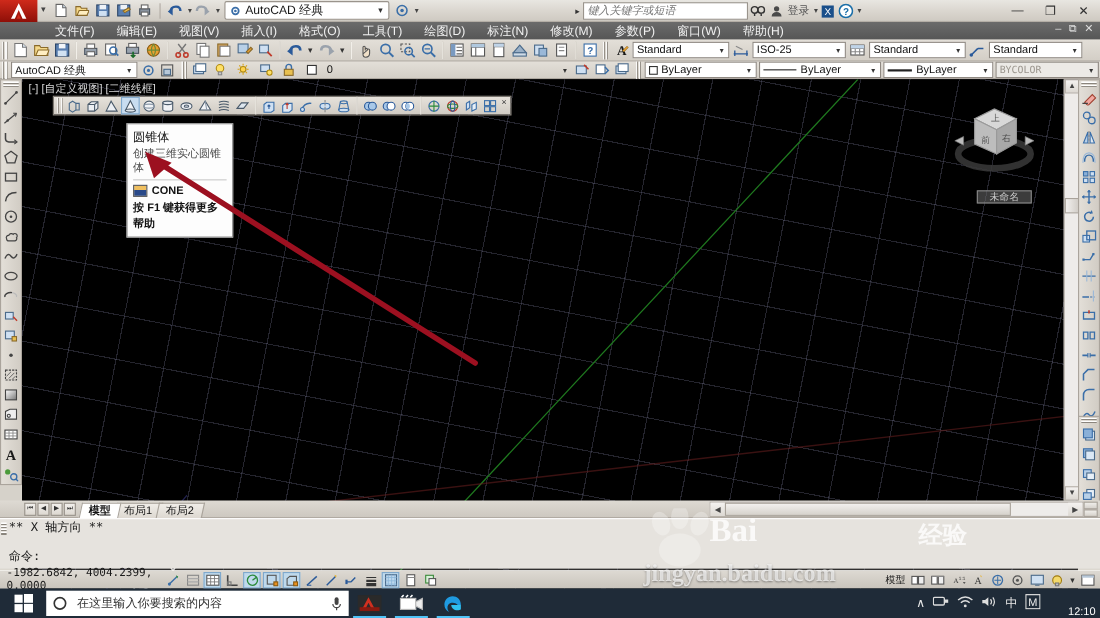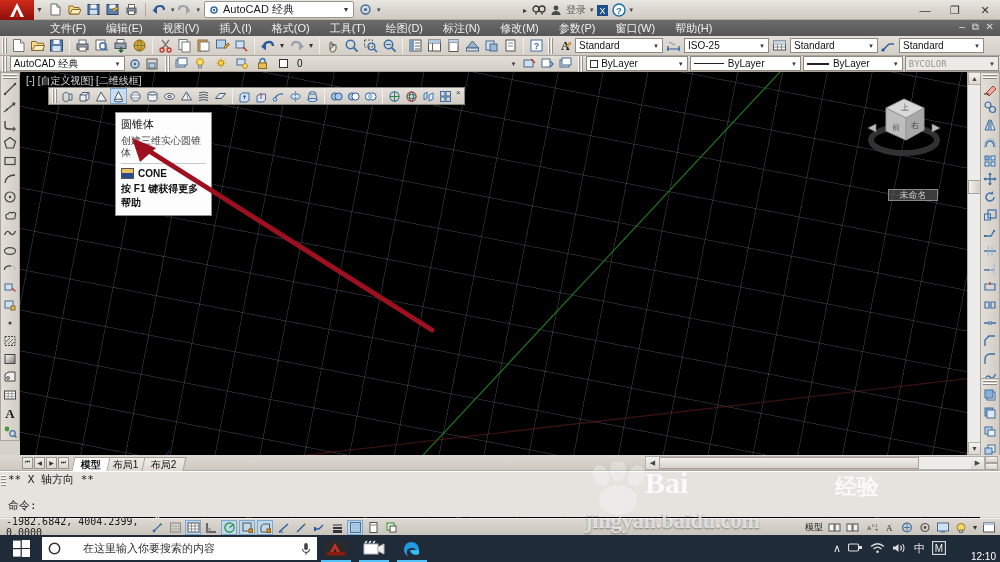--- a/index.html
+++ b/index.html
@@ -158,21 +158,21 @@
   .tt-desc { font-size:10px; color:#4a4a4a; margin-bottom:4px; line-height:1.2; }
   .tt-sep { height:1px; background:#c9c9c9; margin:3px 0 4px 0; }
   .tt-cmd { display:flex; align-items:center; gap:4px; margin-bottom:3px; }
   .tt-cmd-ico { width:13px;height:11px; background:linear-gradient(to bottom,#f0c060 45%,#2a4a8a 45%); border:1px solid #555; }
   .tt-cmd-txt { font-size:10px; font-weight:bold; color:#111; }
   .tt-f1 { font-size:10px; color:#111; font-weight:bold; }
 
   
   .viewcube { position:absolute; right:32px; top:14px; width:90px; height:85px; }
   .vc-label {
-    position:absolute; right:42px; top:117px; width:50px; height:12px;
+    position:absolute; right:42px; top:101px; width:50px; height:12px;
     background:rgba(110,110,110,.55); border:1px solid #888;
     color:#ccc; font-size:9px; text-align:center; line-height:11px;
   }
   
   .ucs { position:absolute; left:70px; bottom:-18px; width:120px; height:90px; }
 
   
   .annot { position:absolute; left:0; top:0; width:100%; height:100%; pointer-events:none; }
 
   
@@ -243,21 +243,21 @@
 
   
   .taskbar {
     position:absolute; left:0; top:535px; width:1000px; height:27px;
     background:#1f2b38;
     display:flex; align-items:center;
   }
   .start-btn { width:42px;height:27px; display:flex;align-items:center;justify-content:center; }
   .tb-search {
     width:275px; height:23px; background:#ffffff;
-    display:flex; align-items:center; gap:22px; padding:0 6px;
+    display:flex; align-items:center; gap:9px; padding:0 6px;
     font-size:11px; color:#333;
   }
   .tb-search .txt { flex:1; }
   .tsk-app { width:38px;height:27px; display:flex;align-items:center;justify-content:center; position:relative; }
   .tsk-app.active::after { content:''; position:absolute; bottom:0; left:4px; right:4px; height:2px; background:#4fc3f7; }
   .tray { position:absolute; right:0; display:flex; align-items:center; height:27px; padding-right:4px; gap:7px; }
   .tray span { color:#e8e8e8; font-size:11px; }
   .clock { color:#fff; font-size:10px; text-align:right; line-height:12px; padding-left:4px;margin-top:28px; }
 
   
@@ -356,20 +356,21 @@
     <div class="qbtn" style="margin-left:3px">
       <svg width="13" height="13" viewBox="0 0 13 13">
           <circle cx="6.5" cy="6.5" r="4.5" fill="none" stroke="#3a6ea8" stroke-width="1.4"></circle>
           <circle cx="6.5" cy="6.5" r="1.6" fill="#3a6ea8"></circle>
         </svg>
     </div>
     <span class="logo-caret">▾</span>
 
     <div class="search-wrap">
       <span class="dncaret">▸</span>
+      <input class="searchbox" placeholder="键入关键字或短语" style="">
       <span class="sb-icon">
         <svg width="14" height="12" viewBox="0 0 14 12">
             <circle cx="4" cy="5" r="3" fill="none" stroke="#333" stroke-width="1.3"></circle>
             <circle cx="10" cy="5" r="3" fill="none" stroke="#333" stroke-width="1.3"></circle>
             <path d="M4 8.5v2M10 8.5v2" stroke="#333" stroke-width="1.3"></path>
           </svg>
       </span>
       <span class="sb-icon">
         <svg width="12" height="12" viewBox="0 0 12 12">
             <circle cx="6" cy="4" r="2.4" fill="#4a4a4a"></circle>

